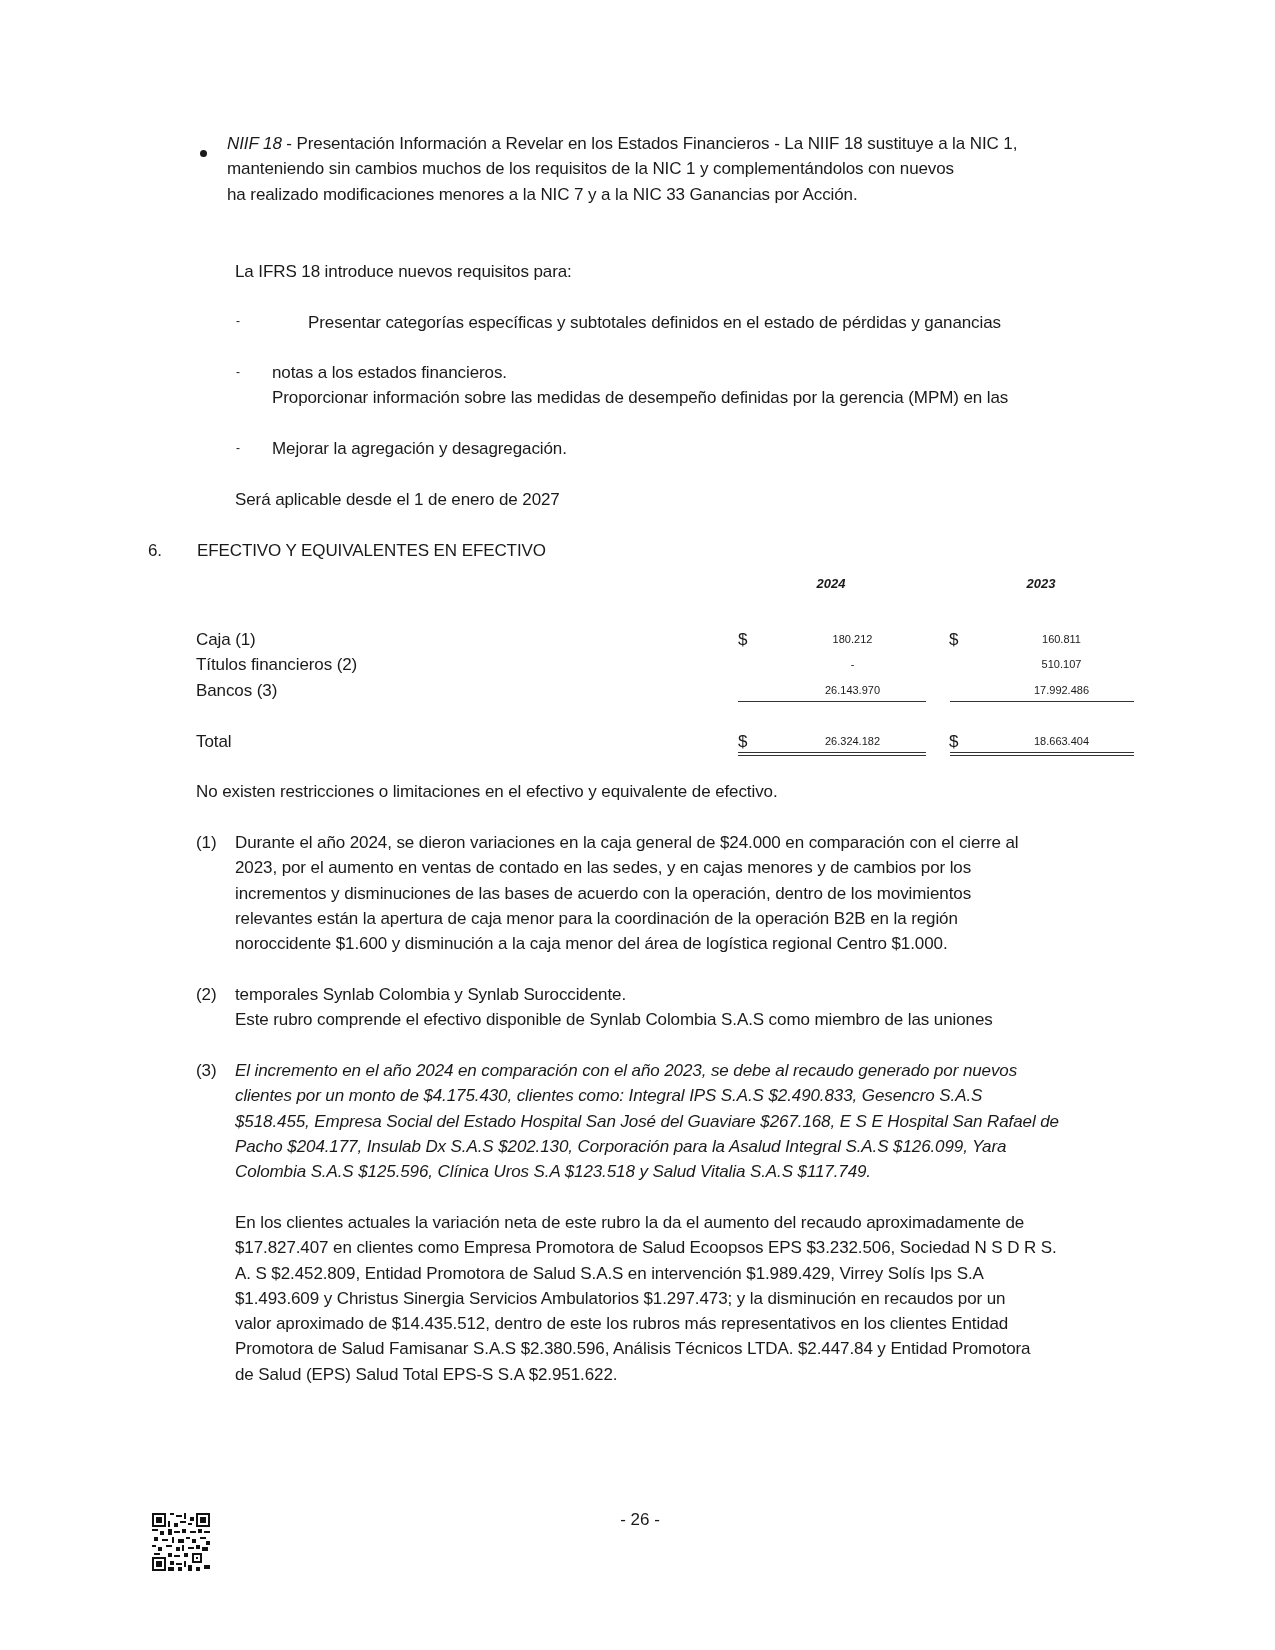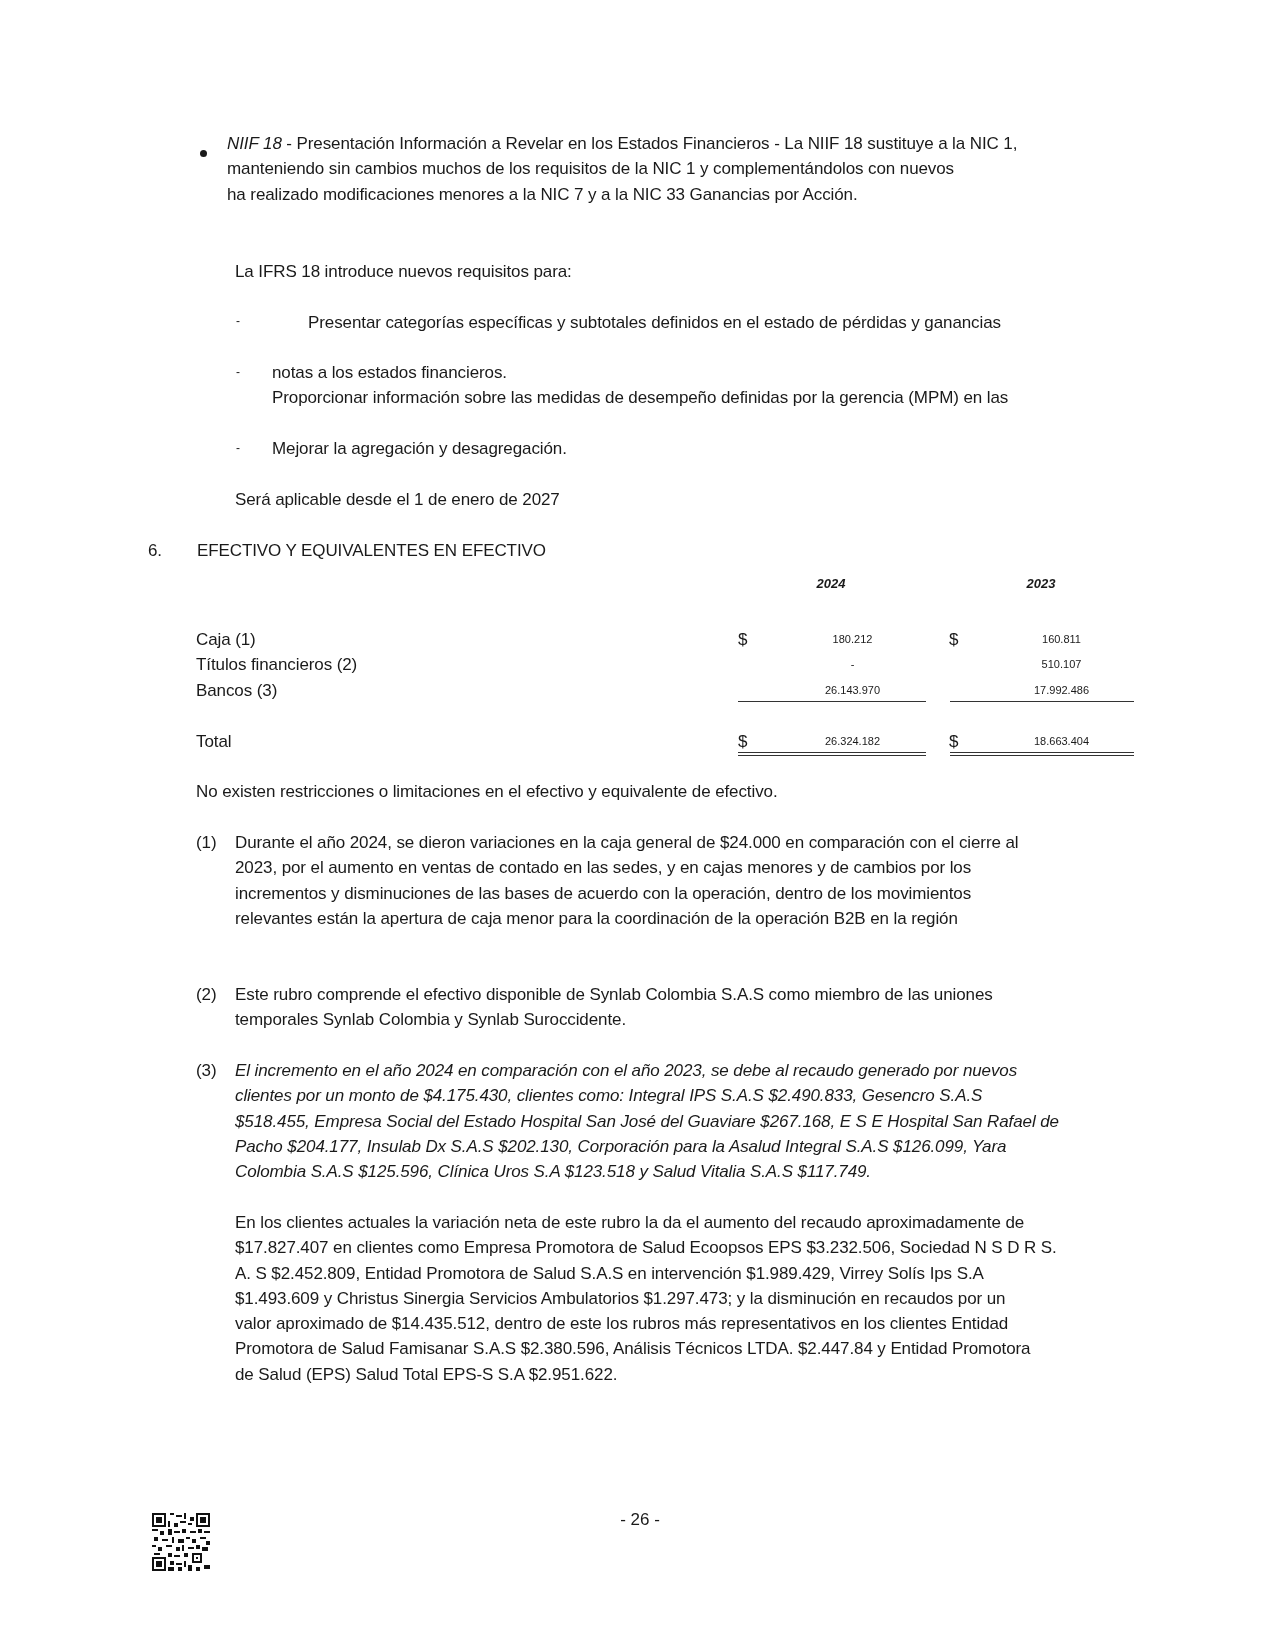--- a/index.html
+++ b/index.html
@@ -75,26 +75,27 @@
 <div class="ul2" style="left:950px; width:184px; top:752px;"></div>
 
 <div class="t" style="left:196px; top:779px;">No existen restricciones o limitaciones en el efectivo y equivalente de efectivo.</div>
 
 <div class="t" style="left:196px; top:830px;">(1)</div>
 <div class="para" style="left:235px; top:830px;">
   <span class="line">Durante el año 2024, se dieron variaciones en la caja general de $24.000 en comparación con el cierre al</span>
   <span class="line">2023, por el aumento en ventas de contado en las sedes, y en cajas menores y de cambios por los</span>
   <span class="line">incrementos y disminuciones de las bases de acuerdo con la operación, dentro de los movimientos</span>
   <span class="line">relevantes están la apertura de caja menor para la coordinación de la operación B2B en la región</span>
+  <span class="line">noroccidente $1.600 y disminución a la caja menor del área de logística regional Centro $1.000.</span>
 </div>
 
 <div class="t" style="left:196px; top:982px;">(2)</div>
 <div class="para" style="left:235px; top:982px;">
+  <span class="line">temporales Synlab Colombia y Synlab Suroccidente.</span>
   <span class="line">Este rubro comprende el efectivo disponible de Synlab Colombia S.A.S como miembro de las uniones</span>
-  <span class="line">temporales Synlab Colombia y Synlab Suroccidente.</span>
 </div>
 
 <div class="t" style="left:196px; top:1058px;">(3)</div>
 <div class="para" style="left:235px; top:1058px;font-style:italic;">
   <span class="line">El incremento en el año 2024 en comparación con el año 2023, se debe al recaudo generado por nuevos</span>
   <span class="line">clientes por un monto de $4.175.430, clientes como: Integral IPS S.A.S $2.490.833,  Gesencro S.A.S</span>
   <span class="line">$518.455, Empresa Social del Estado Hospital San José del Guaviare $267.168, E S E Hospital San Rafael de</span>
   <span class="line">Pacho $204.177,  Insulab Dx S.A.S $202.130, Corporación para la Asalud Integral S.A.S $126.099, Yara</span>
   <span class="line">Colombia S.A.S $125.596, Clínica Uros S.A $123.518 y Salud Vitalia S.A.S $117.749.</span>
 </div>

